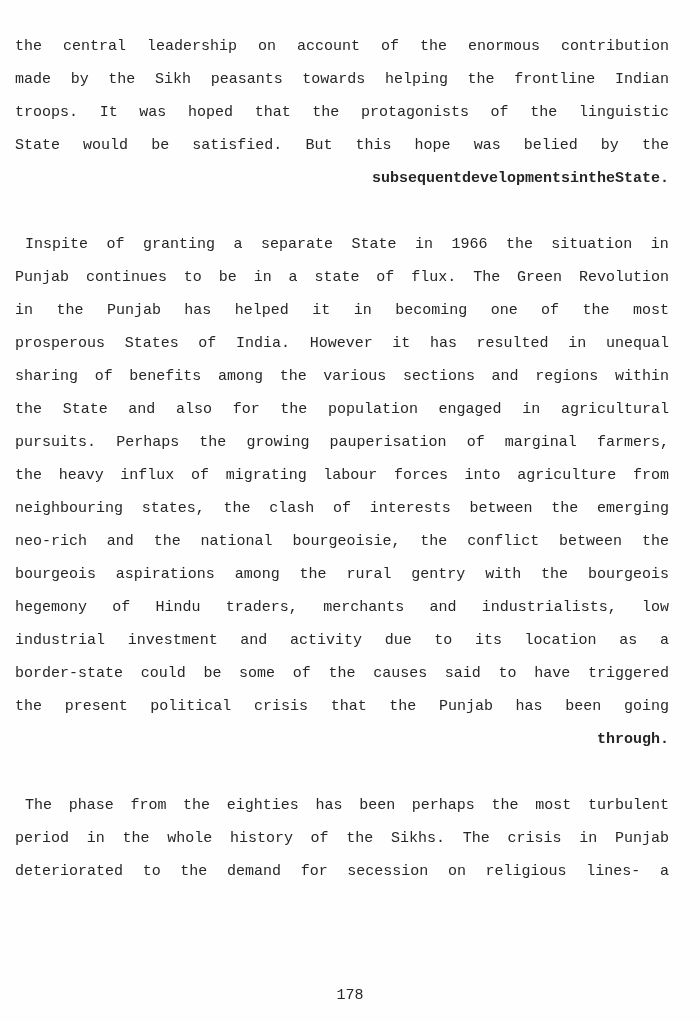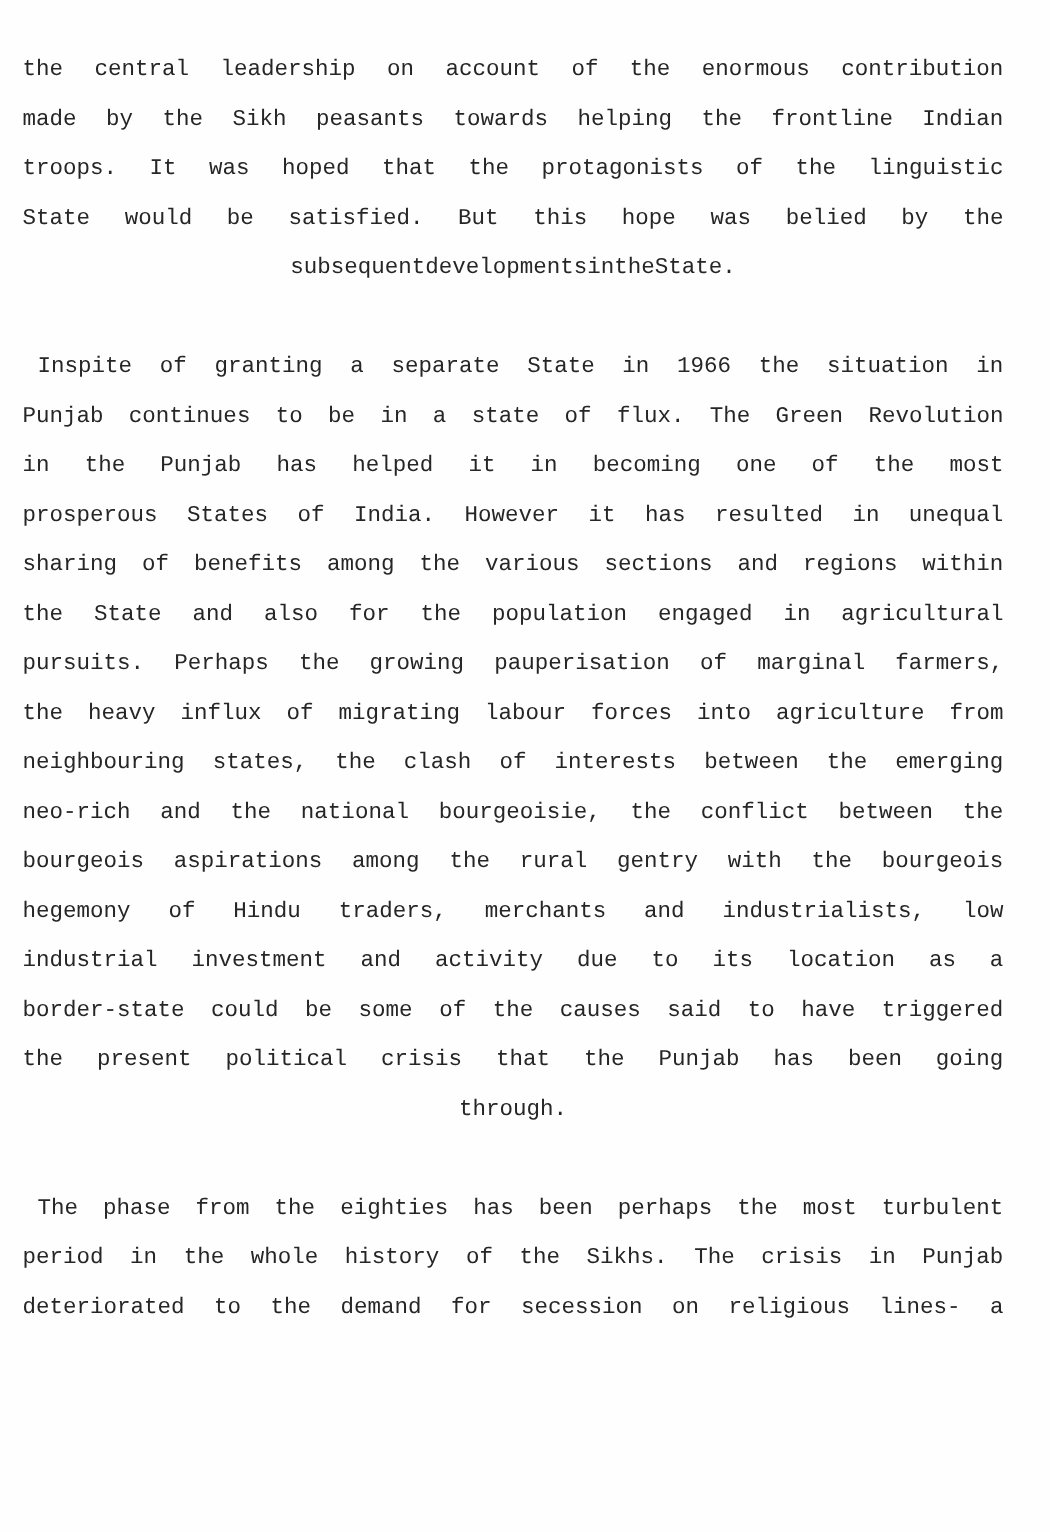--- a/index.html
+++ b/index.html
@@ -43,21 +43,22 @@
     line-height: 33px;
     font-size: 15px;
     color: #262626;
     white-space: pre;
     overflow: visible;
   }
   .line.justify {
     justify-content: space-between;
   }
   .line.flush {
-    justify-content: center;
+    justify-content: flex-end;
+    font-weight: bold;
   }
   .line .w {
     white-space: pre;
   }
   .line.indent {
     padding-left: 10px;
     width: 644px;
     align-items: center;
   }
   .para-gap {
@@ -81,14 +82,15 @@
 <div id="page">
 
   <div id="text-body">
       <div class="para"><div class="line justify"><span class="w">the</span><span class="w">central</span><span class="w">leadership</span><span class="w">on</span><span class="w">account</span><span class="w">of</span><span class="w">the</span><span class="w">enormous</span><span class="w">contribution</span></div><div class="line justify"><span class="w">made</span><span class="w">by</span><span class="w">the</span><span class="w">Sikh</span><span class="w">peasants</span><span class="w">towards</span><span class="w">helping</span><span class="w">the</span><span class="w">frontline</span><span class="w">Indian</span></div><div class="line justify"><span class="w">troops.</span><span class="w">It</span><span class="w">was</span><span class="w">hoped</span><span class="w">that</span><span class="w">the</span><span class="w">protagonists</span><span class="w">of</span><span class="w">the</span><span class="w">linguistic</span></div><div class="line justify"><span class="w">State</span><span class="w">would</span><span class="w">be</span><span class="w">satisfied.</span><span class="w">But</span><span class="w">this</span><span class="w">hope</span><span class="w">was</span><span class="w">belied</span><span class="w">by</span><span class="w">the</span></div><div class="line flush"><span class="w">subsequent</span><span class="w">developments</span><span class="w">in</span><span class="w">the</span><span class="w">State.</span></div></div>
       <div class="para-gap"></div>
       <div class="para"><div class="line justify indent"><span class="w">Inspite</span><span class="w">of</span><span class="w">granting</span><span class="w">a</span><span class="w">separate</span><span class="w">State</span><span class="w">in</span><span class="w">1966</span><span class="w">the</span><span class="w">situation</span><span class="w">in</span></div><div class="line justify"><span class="w">Punjab</span><span class="w">continues</span><span class="w">to</span><span class="w">be</span><span class="w">in</span><span class="w">a</span><span class="w">state</span><span class="w">of</span><span class="w">flux.</span><span class="w">The</span><span class="w">Green</span><span class="w">Revolution</span></div><div class="line justify"><span class="w">in</span><span class="w">the</span><span class="w">Punjab</span><span class="w">has</span><span class="w">helped</span><span class="w">it</span><span class="w">in</span><span class="w">becoming</span><span class="w">one</span><span class="w">of</span><span class="w">the</span><span class="w">most</span></div><div class="line justify"><span class="w">prosperous</span><span class="w">States</span><span class="w">of</span><span class="w">India.</span><span class="w">However</span><span class="w">it</span><span class="w">has</span><span class="w">resulted</span><span class="w">in</span><span class="w">unequal</span></div><div class="line justify"><span class="w">sharing</span><span class="w">of</span><span class="w">benefits</span><span class="w">among</span><span class="w">the</span><span class="w">various</span><span class="w">sections</span><span class="w">and</span><span class="w">regions</span><span class="w">within</span></div><div class="line justify"><span class="w">the</span><span class="w">State</span><span class="w">and</span><span class="w">also</span><span class="w">for</span><span class="w">the</span><span class="w">population</span><span class="w">engaged</span><span class="w">in</span><span class="w">agricultural</span></div><div class="line justify"><span class="w">pursuits.</span><span class="w">Perhaps</span><span class="w">the</span><span class="w">growing</span><span class="w">pauperisation</span><span class="w">of</span><span class="w">marginal</span><span class="w">farmers,</span></div><div class="line justify"><span class="w">the</span><span class="w">heavy</span><span class="w">influx</span><span class="w">of</span><span class="w">migrating</span><span class="w">labour</span><span class="w">forces</span><span class="w">into</span><span class="w">agriculture</span><span class="w">from</span></div><div class="line justify"><span class="w">neighbouring</span><span class="w">states,</span><span class="w">the</span><span class="w">clash</span><span class="w">of</span><span class="w">interests</span><span class="w">between</span><span class="w">the</span><span class="w">emerging</span></div><div class="line justify"><span class="w">neo-rich</span><span class="w">and</span><span class="w">the</span><span class="w">national</span><span class="w">bourgeoisie,</span><span class="w">the</span><span class="w">conflict</span><span class="w">between</span><span class="w">the</span></div><div class="line justify"><span class="w">bourgeois</span><span class="w">aspirations</span><span class="w">among</span><span class="w">the</span><span class="w">rural</span><span class="w">gentry</span><span class="w">with</span><span class="w">the</span><span class="w">bourgeois</span></div><div class="line justify"><span class="w">hegemony</span><span class="w">of</span><span class="w">Hindu</span><span class="w">traders,</span><span class="w">merchants</span><span class="w">and</span><span class="w">industrialists,</span><span class="w">low</span></div><div class="line justify"><span class="w">industrial</span><span class="w">investment</span><span class="w">and</span><span class="w">activity</span><span class="w">due</span><span class="w">to</span><span class="w">its</span><span class="w">location</span><span class="w">as</span><span class="w">a</span></div><div class="line justify"><span class="w">border-state</span><span class="w">could</span><span class="w">be</span><span class="w">some</span><span class="w">of</span><span class="w">the</span><span class="w">causes</span><span class="w">said</span><span class="w">to</span><span class="w">have</span><span class="w">triggered</span></div><div class="line justify"><span class="w">the</span><span class="w">present</span><span class="w">political</span><span class="w">crisis</span><span class="w">that</span><span class="w">the</span><span class="w">Punjab</span><span class="w">has</span><span class="w">been</span><span class="w">going</span></div><div class="line flush"><span class="w">through.</span></div></div>
       <div class="para-gap"></div>
       <div class="para"><div class="line justify indent"><span class="w">The</span><span class="w">phase</span><span class="w">from</span><span class="w">the</span><span class="w">eighties</span><span class="w">has</span><span class="w">been</span><span class="w">perhaps</span><span class="w">the</span><span class="w">most</span><span class="w">turbulent</span></div><div class="line justify"><span class="w">period</span><span class="w">in</span><span class="w">the</span><span class="w">whole</span><span class="w">history</span><span class="w">of</span><span class="w">the</span><span class="w">Sikhs.</span><span class="w">The</span><span class="w">crisis</span><span class="w">in</span><span class="w">Punjab</span></div><div class="line justify"><span class="w">deteriorated</span><span class="w">to</span><span class="w">the</span><span class="w">demand</span><span class="w">for</span><span class="w">secession</span><span class="w">on</span><span class="w">religious</span><span class="w">lines-</span><span class="w">a</span></div></div>
     </div>
 
+  <div id="page-number">178</div>
 
 </div>
 
 </body></html>

